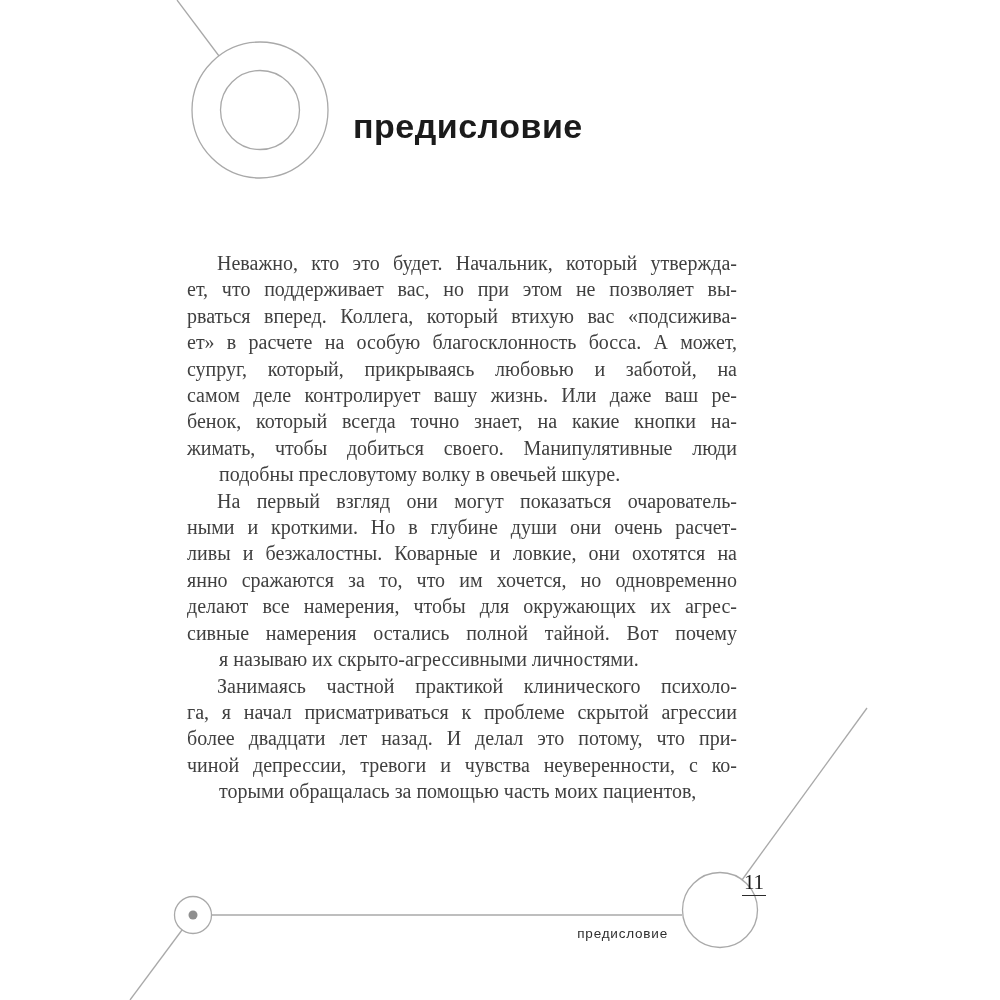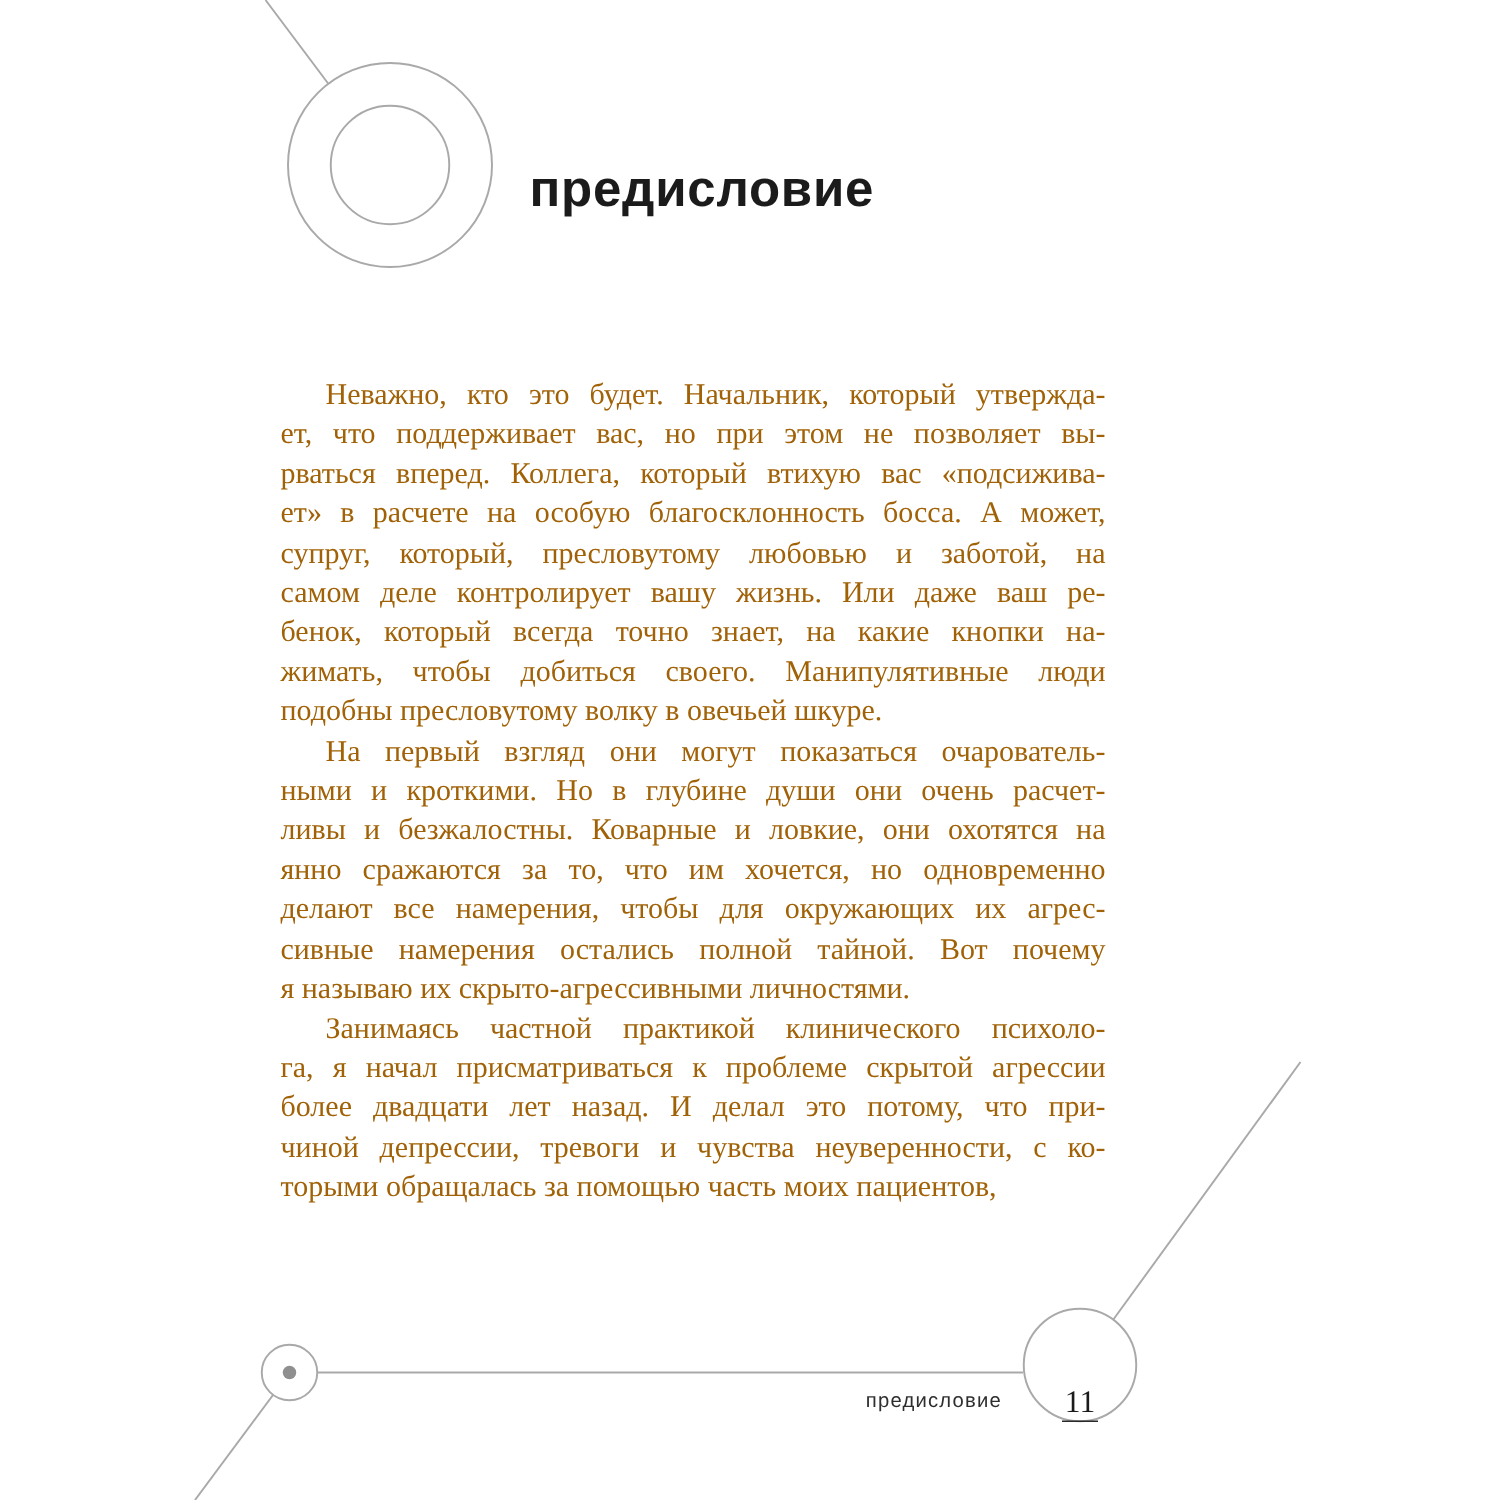--- a/index.html
+++ b/index.html
@@ -28,39 +28,39 @@
     color: #1b1b1b;
     line-height: 1;
   }
   .body-text {
     position: absolute;
     left: 187px;
     top: 250px;
     width: 550px;
     font-size: 20px;
     line-height: 26.4px;
-    color: #a16207;
+    color: #404040;
   }
   .paragraph { margin: 0; }
   .line {
     text-align: justify;
     text-align-last: justify;
     white-space: nowrap;
     overflow: visible;
   }
   .line.first { text-indent: 30px; }
-  .line.last { text-align-last: left; }
+  .line.last { text-align-last: left; margin-left: 32px; }
   .page-number-badge {
     position: absolute;
-    left: 682px;
+    left: 716px;
     top: 872px;
     width: 76px;
     height: 76px;
     display: flex;
-    align-items: flex-end;
+    align-items: flex-start;
     justify-content: center;
     box-sizing: border-box;
   }
   .page-number {
     font-family: "Liberation Serif", serif;
     font-size: 21px;
     color: #1b1b1b;
     line-height: 1;
     border-bottom: 1.2px solid #2b2b2b;
     padding: 0 2px 2px 2px;
@@ -102,21 +102,21 @@
   </svg>
 
   <h1 class="chapter-title">предисловие</h1>
 
   <div class="body-text">
       <div class="paragraph">
         <div class="line first">Неважно, кто это будет. Начальник, который утвержда-</div>
         <div class="line">ет, что поддерживает вас, но при этом не позволяет вы-</div>
         <div class="line">рваться вперед. Коллега, который втихую вас «подсижива-</div>
         <div class="line">ет» в расчете на особую благосклонность босса. А может,</div>
-        <div class="line">супруг, который, пресловутому любовью и заботой, на</div>
+        <div class="line">супруг, который, прикрываясь любовью и заботой, на</div>
         <div class="line">самом деле контролирует вашу жизнь. Или даже ваш ре-</div>
         <div class="line">бенок, который всегда точно знает, на какие кнопки на-</div>
         <div class="line">жимать, чтобы добиться своего. Манипулятивные люди</div>
         <div class="line last">подобны пресловутому волку в овечьей шкуре.</div>
       </div>
       <div class="paragraph">
         <div class="line first">На первый взгляд они могут показаться очарователь-</div>
         <div class="line">ными и кроткими. Но в глубине души они очень расчет-</div>
         <div class="line">ливы и безжалостны. Коварные и ловкие, они охотятся на</div>
         <div class="line">янно сражаются за то, что им хочется, но одновременно</div>

